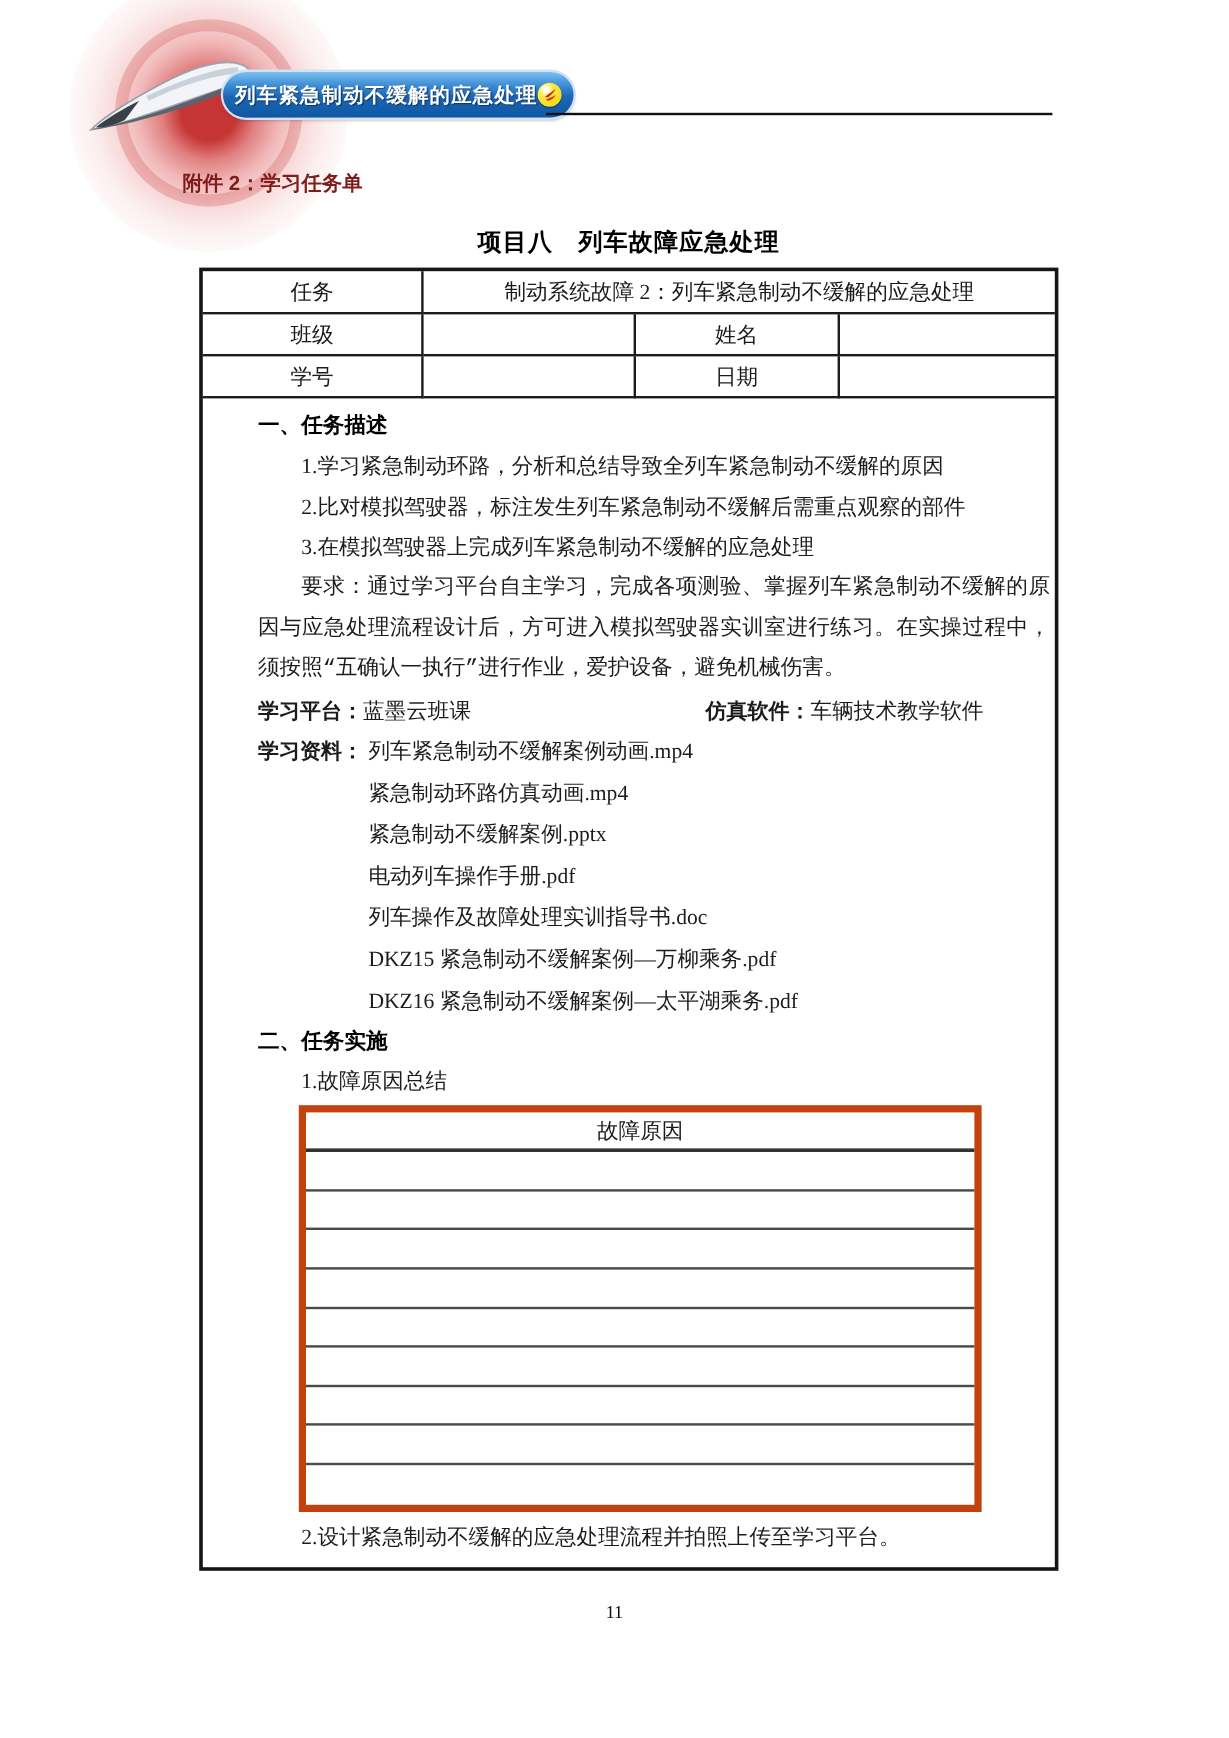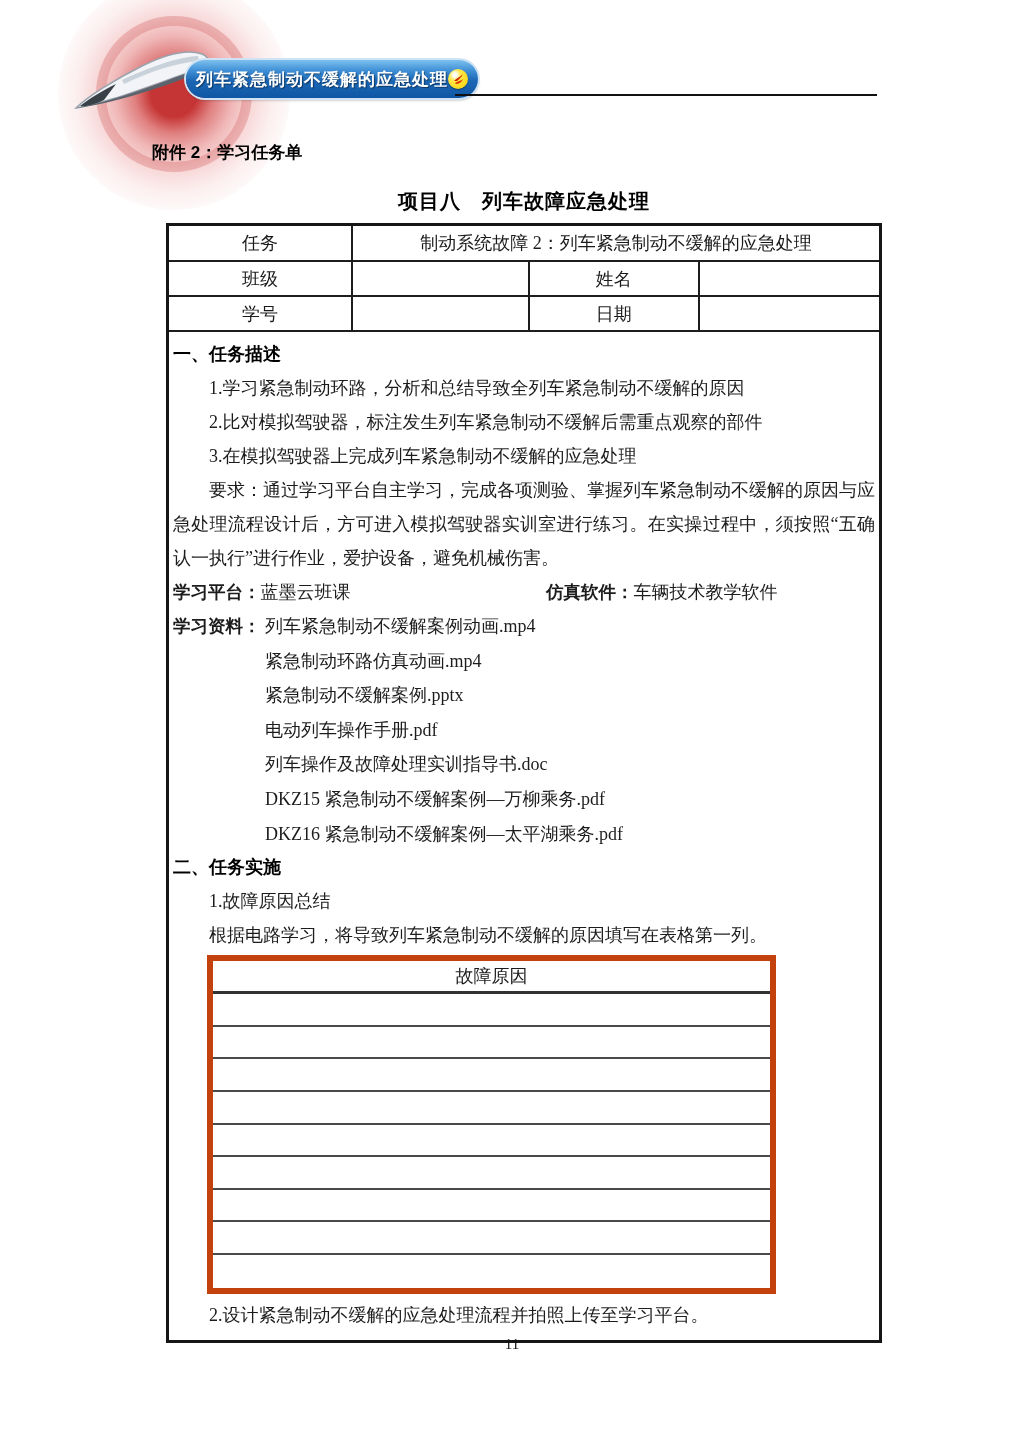--- a/index.html
+++ b/index.html
@@ -47,45 +47,45 @@
     box-shadow: 0 1px 1px rgba(0,0,0,0.4);
     position: relative; flex: none;
   }
   .pill-icon svg { position: absolute; inset: 0; }
   .header-rule { position: absolute; left: 455px; top: 94px; width: 422px; height: 2px; background: #111; }
 
   
   .attachment {
     position: absolute; top: 141px; left: 152px;
     font-family: "Liberation Sans", "DejaVu Sans", sans-serif;
-    font-weight: bold; font-size: 17px; color: #000000;
+    font-weight: bold; font-size: 17px; color: #7f1d1d;
   }
   .sheet-area { position: absolute; top: 188px; left: 166px; width: 716px; }
   .doc-title {
     text-align: center; font-size: 20px; font-weight: bold; color: #000;
     margin-bottom: 8px; letter-spacing: 1px;
   }
 
   
   .sheet { border: 3px solid #161616; width: 716px; background: #fff; }
 
   table.info { width: 100%; border-collapse: collapse; table-layout: fixed; }
   table.info td {
     border: 2px solid #1d1d1d; height: 35px;
     font-size: 18px; text-align: center; vertical-align: middle; color: #1a1a1a;
   }
   table.info tr:first-child td { border-top: none; }
   table.info td:first-child { border-left: none; }
   table.info td:last-child { border-right: none; }
 
   
-  .body-cell { padding: 6px 4px 8px 4px; font-size: 18px; color: #1c1c1c; }
+  .body-cell { padding: 6px 4px 8px 4px; font-size: 18px; color: #1c1c1c; margin-left: 42px; }
   .sec-heading { font-weight: bold; font-size: 18px; line-height: 33px; color: #000; }
   .task-item { text-indent: 2em; line-height: 34px; }
-  .requirement { text-indent: 2em; line-height: 34px; text-align: justify; }
+  .requirement { text-indent: 2em; line-height: 34px; text-align: justify; font-family: Liberation Mono, monospace; }
   .platform-row { display: flex; line-height: 34px; }
   .platform-pair-1 { width: 373px; flex: none; }
   .bold-label { font-family: "Liberation Sans", "DejaVu Sans", sans-serif; font-weight: bold; font-size: 17.5px; }
   .materials-row { display: flex; line-height: 34.6px; }
   .materials-label { width: 92px; flex: none; }
   .materials-list { flex: 1; }
   .step-line { text-indent: 2em; line-height: 34px; }
 
   
   .cause-table { margin: 3px 0 4px 34px; width: 569px; border: 6px solid #c2410c; }
@@ -184,21 +184,20 @@
           <div>紧急制动不缓解案例.pptx</div>
           <div>电动列车操作手册.pdf</div>
           <div>列车操作及故障处理实训指导书.doc</div>
           <div>DKZ15 紧急制动不缓解案例—万柳乘务.pdf</div>
           <div>DKZ16 紧急制动不缓解案例—太平湖乘务.pdf</div>
         </div>
       </div>
 
       <div class="sec-heading">二、任务实施</div>
       <div class="step-line">1.故障原因总结</div>
-      <div class="step-line">根据电路学习，将导致列车紧急制动不缓解的原因填写在表格第一列。</div>
 
       <div class="cause-table">
         <div class="cause-header">故障原因</div>
         <div>
             <div class="cause-row"></div>
             <div class="cause-row"></div>
             <div class="cause-row"></div>
             <div class="cause-row"></div>
             <div class="cause-row"></div>
             <div class="cause-row"></div>

